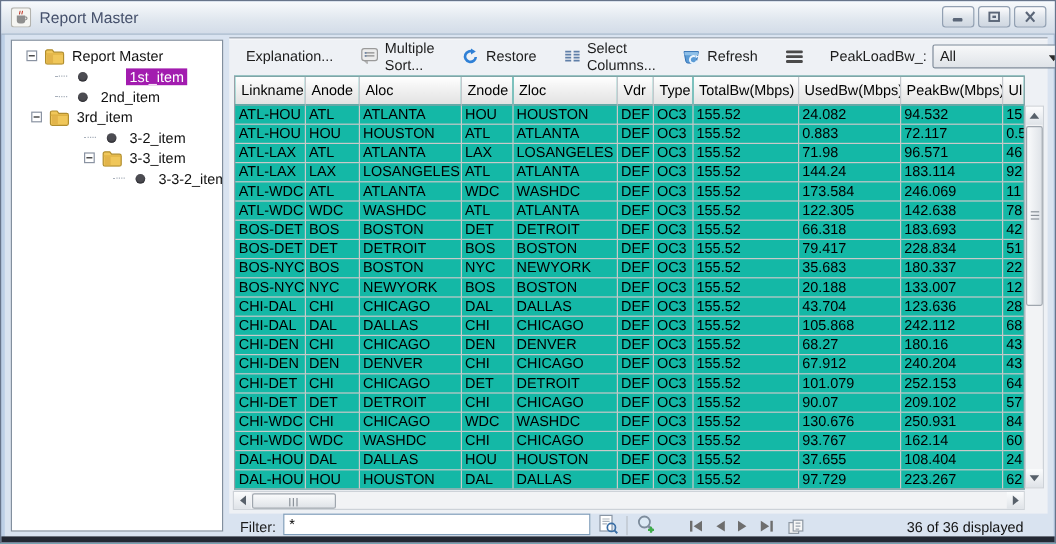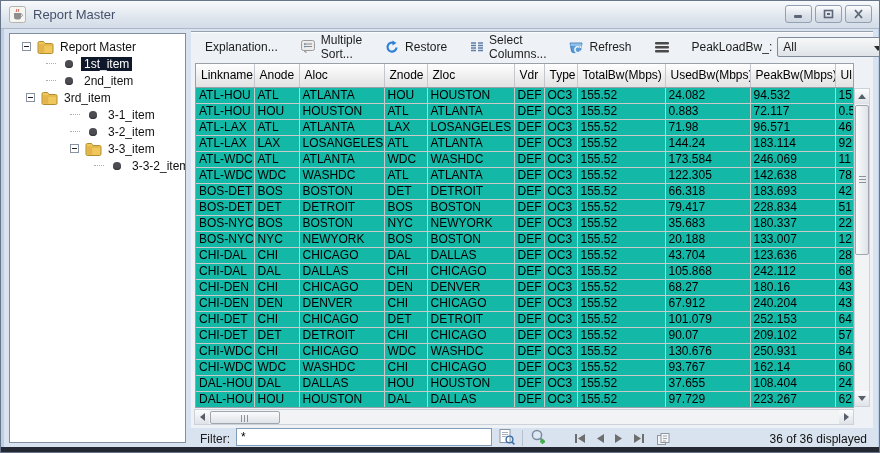--- a/index.html
+++ b/index.html
@@ -31,21 +31,21 @@
   .expander { width:9px; height:9px; background:#fff; border:1px solid #8a93a2;
               position:relative; margin-right:5px; }
   .expander::after { content:''; position:absolute; left:1px; top:3px; width:5px;
                      height:1px; background:#222; }
   .stub { width:10px; height:0; border-top:1px dotted #a7afba; margin-right:4px; }
   .tree-icon { width:18px; display:inline-flex; justify-content:center;
                align-items:center; margin-right:3px; flex:0 0 auto; }
   .bullet { width:8px; height:8px; border-radius:50%; background:#4c4c52;
             box-shadow:inset 0 -1px 1px #2e2e33; }
   .tree-label { padding:0 3px; }
-  .tree-label.selected { background:#0f172a; color:#fff; }
+  .tree-label.selected { background:#a21caf; color:#fff;margin-left:24px; }
   
   .right-panel { position:absolute; left:187px; top:2px; width:682px; height:397px;
                  background:#eef1f5; }
   .toolbar { position:absolute; left:0; top:0; width:100%; height:30px;
              border-top:1px solid #97a1ad; box-shadow:inset 0 1px 0 #fbfcfd;
              display:flex; align-items:center; font-size:12px; color:#1c1c1c;
              padding-left:14px; }
   .tb-btn { display:inline-flex; align-items:center; gap:5px; margin-right:22px;
             cursor:default; }
   .combo-group { margin-left:auto; display:flex; align-items:center; gap:5px;
@@ -101,21 +101,21 @@
   
   .footer { position:absolute; left:0; top:395px; width:100%; height:20px;
             display:flex; align-items:flex-end; font-size:12px; color:#1c1c1c;
             padding-left:9px; }
   .filter-input { width:256px; height:18px; border:1px solid #7f9db9; background:#fff;
                   font-family:"Liberation Sans",sans-serif; font-size:12px;
                   padding-left:4px; margin-left:6px; }
   .foot-icon { display:inline-flex; align-items:center; margin-left:6px; }
   .v-divider { width:1px; height:16px; background:#b9c0c9; margin-left:6px; }
   .nav-group { display:flex; align-items:center; gap:9px; margin-left:26px; }
-  .displayed { margin-left:auto; margin-right:6px; color:#111; }
+  .displayed { margin-left:auto; margin-right:20px; color:#111; }
 </style>
 </head>
 <body>
 
 <div class="window">
   <div class="titlebar">
     <span class="app-icon">
       <svg width="17" height="17" viewBox="0 0 17 17">
         <rect x="0.5" y="0.5" width="16" height="16" rx="2" fill="#f5f5f2" stroke="#b3b3ae"></rect>
         <path d="M5 7 h7 v4 a2.5 2.5 0 0 1 -2.5 2.5 h-2 A2.5 2.5 0 0 1 5 11 z" fill="#8e8e8e"></path>
@@ -180,27 +180,20 @@
               <rect x="2.2" y="5.6" width="5" height="7" fill="#e2b44a"></rect>
             </svg>
           </span>
           <span class="tree-label">3rd_item</span>
         </div>
         <div class="tree-row" style="padding-left: 60px;">
           <span class="tree-slot stub"></span>
           <span class="tree-icon">
             <span class="bullet"></span>
           </span>
-          <span class="tree-label">3-1_item</span>
-        </div>
-        <div class="tree-row" style="padding-left: 60px;">
-          <span class="tree-slot stub"></span>
-          <span class="tree-icon">
-            <span class="bullet"></span>
-          </span>
           <span class="tree-label">3-2_item</span>
         </div>
         <div class="tree-row" style="padding-left: 60px;">
           <span class="tree-slot expander"></span>
           <span class="tree-icon">
             <svg width="17" height="14" viewBox="0 0 17 14">
               <path d="M1 3 a1.5 1.5 0 0 1 1.5 -1.5 h4 l1.5 2 h6.5 a1.5 1.5 0 0 1 1.5 1.5 v7 a1.5 1.5 0 0 1 -1.5 1.5 h-12 A1.5 1.5 0 0 1 1 12 z" fill="#f0c75a" stroke="#b08d2e"></path>
               <path d="M1.2 5 h14.6" stroke="#d9ab3c" stroke-width="1"></path>
               <rect x="2.2" y="5.6" width="5" height="7" fill="#e2b44a"></rect>
             </svg>

